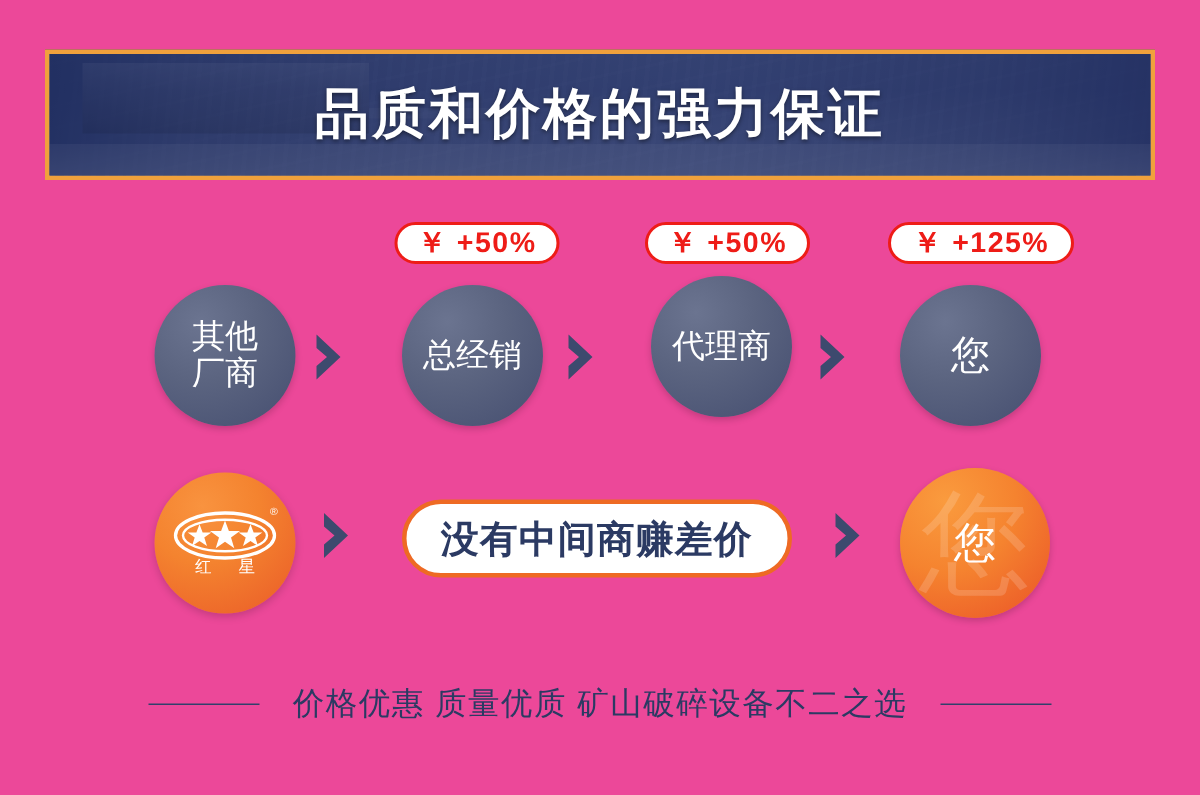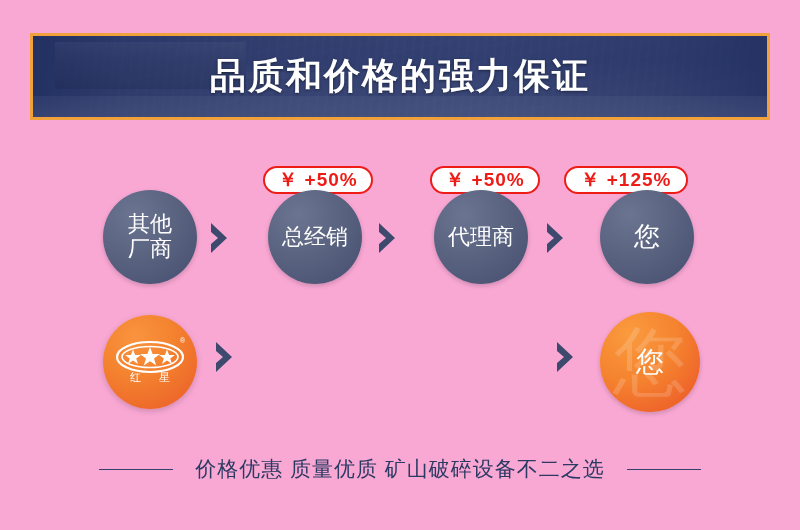--- a/index.html
+++ b/index.html
@@ -2,21 +2,21 @@
 <html><head>
 <meta charset="utf-8">
 <style>
   html,body{margin:0;padding:0;}
   body{
     width:800px;height:530px;
     background:#ffffff;
     font-family:"Liberation Sans","DejaVu Sans",sans-serif;
     overflow:hidden;
   }
-  #page{position:relative;width:800px;height:530px;background:#f9a8d4;}
+  #page{position:relative;width:800px;height:530px;background:#ec4899;}
 
   
   .banner{
     position:absolute;left:30px;top:33px;width:740px;height:87px;
     border:3px solid #f0a13c;
     box-sizing:border-box;
     overflow:hidden;
     background:#2b3a6b;
   }
   .banner-photo{
@@ -55,39 +55,38 @@
     height:28px;
     border:2px solid #ee1c17;
     border-radius:16px;
     color:#ee1c17;
     font-size:19px;font-weight:bold;
     display:flex;align-items:center;justify-content:center;
     box-sizing:border-box;
     background:#fff;
     letter-spacing:1px;
     white-space:nowrap;
-    margin-top:18px;
   }
   .badge.b1{left:263px;top:148px;width:110px;}
   .badge.b2{left:430px;top:148px;width:110px;}
-  .badge.b3{left:564px;top:148px;width:124px;}
+  .badge.b3{left:592px;top:148px;width:124px;}
 
   .circle{
     position:absolute;width:94px;height:94px;border-radius:50%;
     display:flex;align-items:center;justify-content:center;
     color:#ffffff;font-weight:normal;text-align:center;line-height:1.12;
     box-shadow:0 2px 5px rgba(0,0,0,.18);
   }
   .circle.gray{
     background:radial-gradient(circle at 32% 26%,#6b7490 0%,#5b6480 42%,#454e70 100%);
     font-size:22px;
   }
   .c1{left:103px;top:190px;text-align:right;}
   .c2{left:268px;top:190px;text-align:center;}
-  .c3{left:434px;top:190px;}
+  .c3{left:434px;top:184px;}
   .c4{left:600px;top:190px;}
   .c4 .ctext{font-size:26px;}
 
   .arrow{
     position:absolute;width:30px;height:34px;
   }
   .arrow svg{display:block;width:100%;height:100%;}
   .a1{left:207px;top:221px;}
   .a2{left:375px;top:221px;}
   .a3{left:543px;top:221px;}
@@ -194,20 +193,21 @@
       <text x="56" y="66" font-size="11" fill="#ffffff" font-family="Liberation Sans, sans-serif">星</text>
     </svg>
   </div>
 
   <div class="arrow a4">
     <svg viewBox="0 0 30 34">
         <path d="M4 2 L20 17 L4 32 L4 23 L11 17 L4 11 Z" fill="#3d4a6e"></path>
       </svg>
   </div>
 
+  <div class="pill">没有中间商赚差价</div>
 
   <div class="arrow a5">
     <svg viewBox="0 0 30 34">
         <path d="M4 2 L20 17 L4 32 L4 23 L11 17 L4 11 Z" fill="#3d4a6e"></path>
       </svg>
   </div>
 
   <div class="circle orange c5">
     <span class="watermark">您</span>
     <span class="ctext">您</span>

